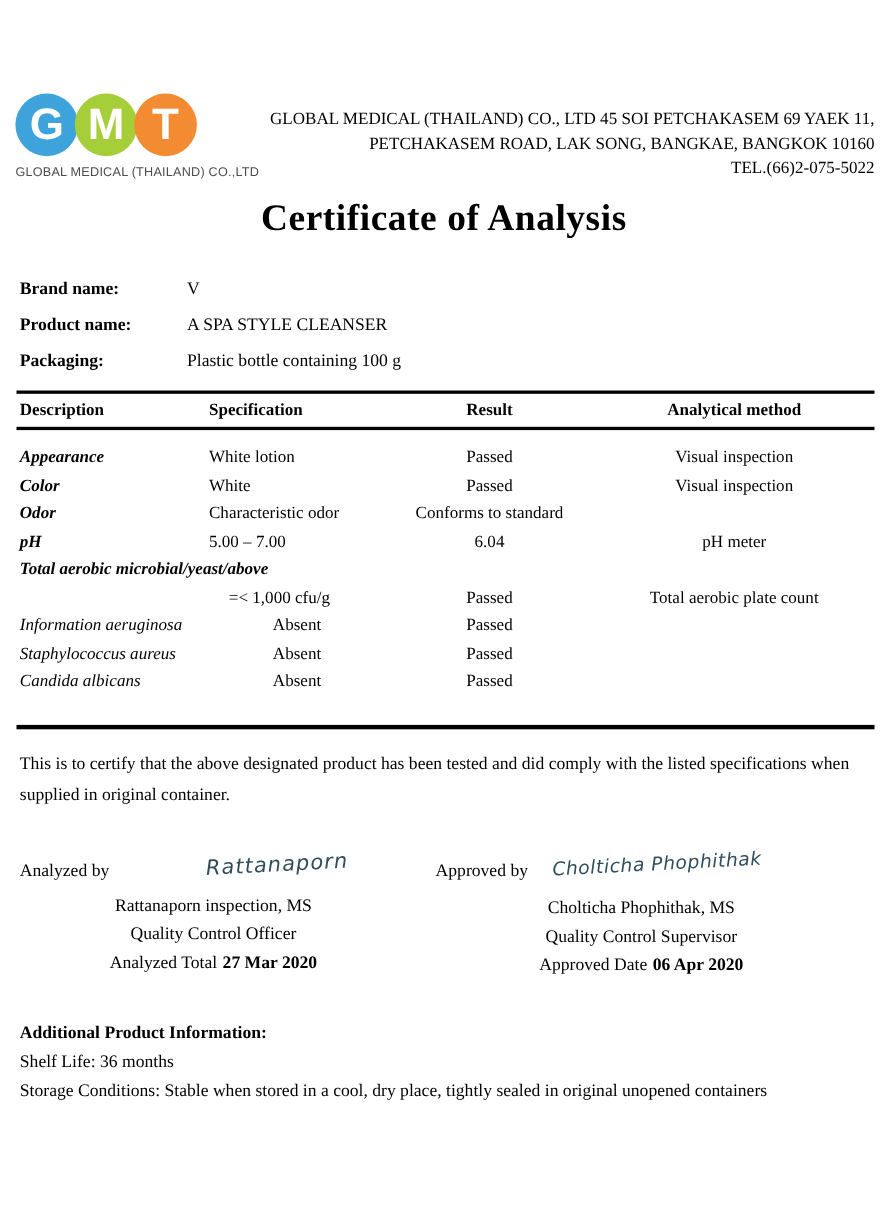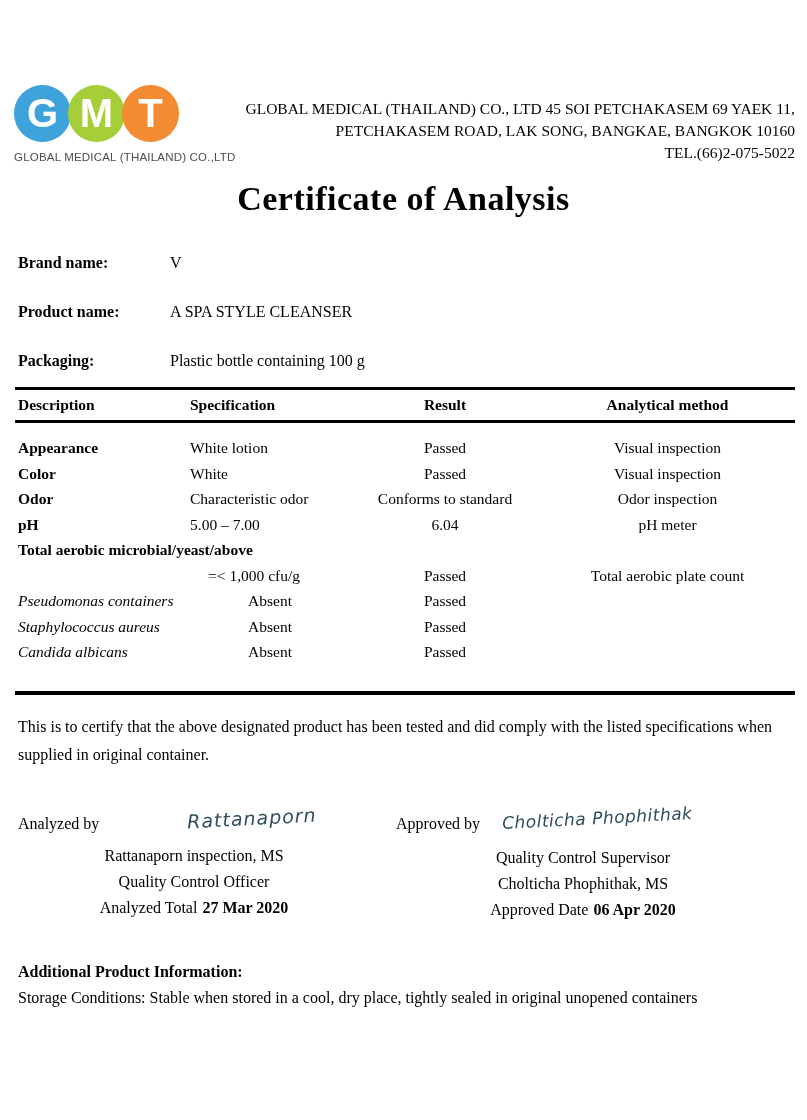--- a/index.html
+++ b/index.html
@@ -35,37 +35,37 @@
   .address { text-align:right; font-size:15.5px; line-height:22px; padding-top:13px; }
 
   
   .title {
     margin-top:16px; text-align:center;
     font-size:34px; font-weight:bold; letter-spacing:0.5px;
   }
 
   
   .info { display:flex; margin:34px 12px 0 18px; font-size:16px; }
-  .info-col { display:grid; row-gap:27px; }
+  .info-col { display:grid; row-gap:11px; }
   .info-left  { grid-template-columns:152px auto; width:455px; }
   .info-right { grid-template-columns:172px auto; flex:1; }
   .info-label { font-weight:bold; line-height:22px; }
   .info-value { line-height:22px; }
 
   
   .coa-table { margin:15px 12px 0 15px; border-top:3px solid #000; border-bottom:4px solid #000; }
   .t-head, .tr { display:grid; grid-template-columns:175px 160px 190px 255px; }
   .t-head { border-bottom:3px solid #000; font-weight:bold; font-size:15.5px; line-height:30px; }
   .t-body { padding:12px 0 26px 0; font-size:15.5px; }
   .tr { line-height:25.5px; }
   .td, .th { white-space:nowrap; }
   .c1 { padding-left:3px; }
   .c3 { text-align:center; }
   .c4 { text-align:center; }
-  .b { font-weight:bold; }
+  .b { font-weight:bold;font-style:italic; }
   .i { font-style:italic; }
   .ctr { text-align:center; }
   .span2 { grid-column:1 / span 2; text-align:right; padding-right:50px; }
   .span4 { grid-column:1 / span 4; }
 
   
   .statement { margin:18px 14px 0 18px; font-size:16px; line-height:28px; }
 
   
   .signatures { display:flex; margin-top:44px; }
@@ -145,38 +145,37 @@
       <div class="tr">
         <span class="td c1 b">Color</span>
         <span class="td c2">White</span>
         <span class="td c3">Passed</span>
         <span class="td c4">Visual inspection</span>
       </div>
       <div class="tr">
         <span class="td c1 b">Odor</span>
         <span class="td c2">Characteristic odor</span>
         <span class="td c3">Conforms to standard</span>
-        <span class="td c4">Odor inspection</span>
       </div>
       <div class="tr">
         <span class="td c1 b">pH</span>
         <span class="td c2">5.00 – 7.00</span>
         <span class="td c3">6.04</span>
         <span class="td c4">pH meter</span>
       </div>
       <div class="tr">
         <span class="td c1 b span4">Total aerobic microbial/yeast/above</span>
       </div>
       <div class="tr">
         <span class="td span2">=&lt; 1,000 cfu/g</span>
         <span class="td c3">Passed</span>
         <span class="td c4">Total aerobic plate count</span>
       </div>
       <div class="tr">
-        <span class="td c1 i">Pseudomonas containers</span>
+        <span class="td c1 i">Information aeruginosa</span>
         <span class="td c2 ctr">Absent</span>
         <span class="td c3">Passed</span>
         <span class="td c4"></span>
       </div>
       <div class="tr">
         <span class="td c1 i">Staphylococcus aureus</span>
         <span class="td c2 ctr">Absent</span>
         <span class="td c3">Passed</span>
         <span class="td c4"></span>
       </div>
@@ -204,27 +203,28 @@
           <span class="date-label">Analyzed Total</span><span class="date-bold">27 Mar 2020</span>
         </div>
       </div>
     </div>
     <div class="sig-block sig-right">
       <div class="sig-line1">
         <span>Approved by</span>
         <span class="hand">Cholticha Phophithak</span>
       </div>
       <div class="sig-center">
+        <div>Cholticha  Phophithak, MS</div>
         <div>Quality Control Supervisor</div>
-        <div>Cholticha  Phophithak, MS</div>
         <div>
           <span class="date-label">Approved Date</span><span class="date-bold">06 Apr 2020</span>
         </div>
       </div>
     </div>
   </div>
 
   <div class="additional">
     <div class="heading">Additional Product Information:</div>
+    <div>Shelf Life: 36 months</div>
     <div>Storage Conditions: Stable when stored in a cool, dry place, tightly sealed in original unopened containers</div>
   </div>
 
 </div>
 
 </body></html>

